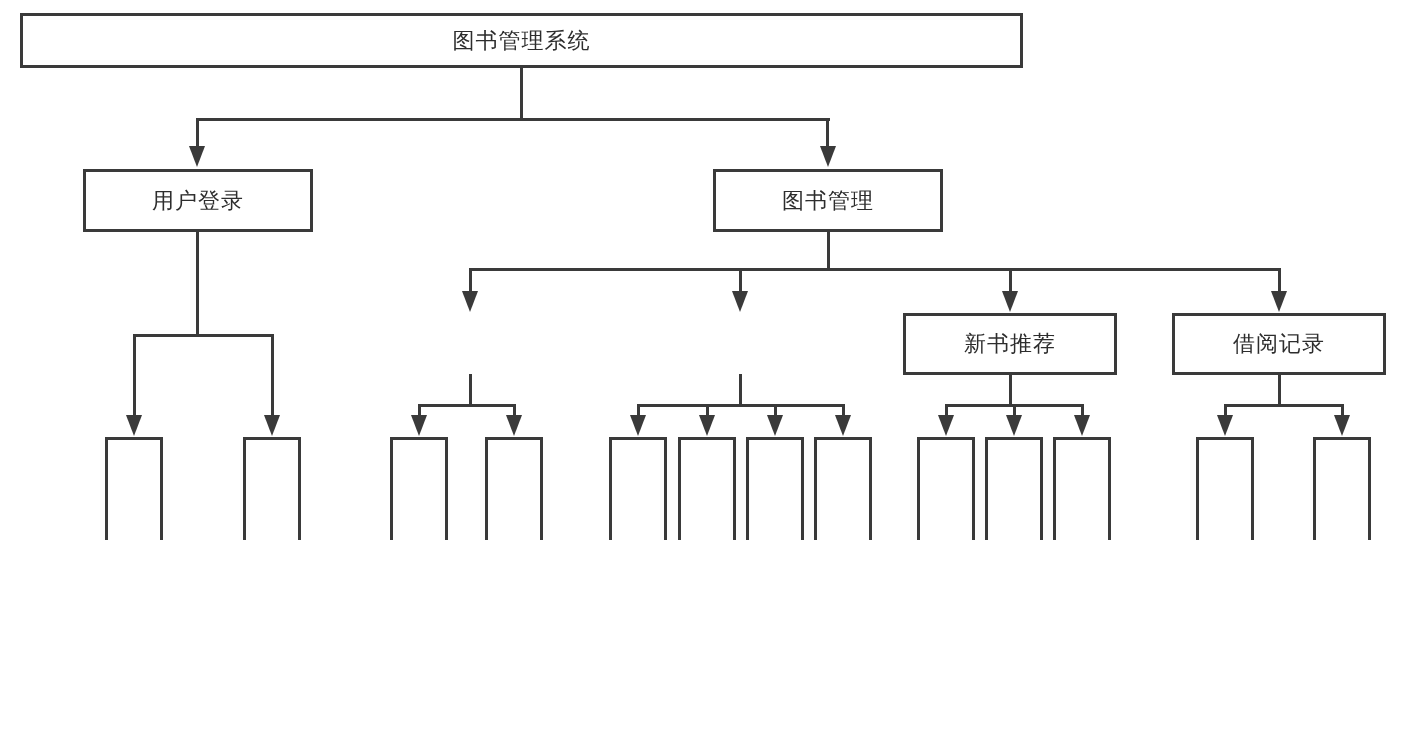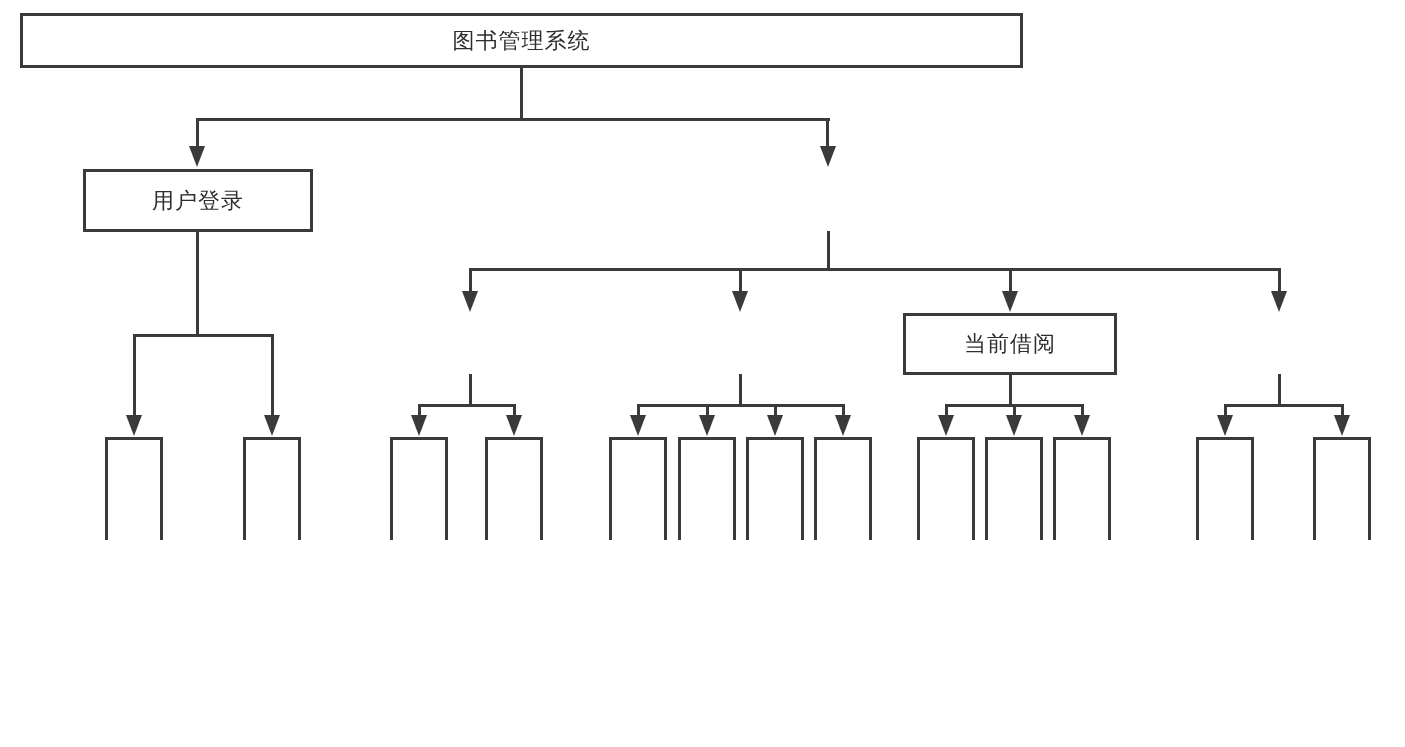--- a/index.html
+++ b/index.html
@@ -75,41 +75,47 @@
   <div class="v" style="left:520px; top:68px; height:52px;"></div>
   <div class="h" style="left:196px; top:118px; width:634px;"></div>
   <div class="v" style="left:196px; top:118px; height:30px;"></div>
   <div class="ah" style="left:189px; top:146px;"></div>
   <div class="v" style="left:826px; top:118px; height:30px;"></div>
   <div class="ah" style="left:820px; top:146px;"></div>
 
   <div class="bx" style="left:83px; top:169px; width:230px; height:63px;">
     <span>用户登录</span>
   </div>
+  <div class="bx" style="left:713px; top:169px; width:230px; height:63px;">
+    <span>图书管理</span>
+  </div>
 
   <div class="v" style="left:196px; top:231px; height:104px;"></div>
   <div class="h" style="left:133px; top:334px; width:141px;"></div>
   <div class="v" style="left:133px; top:334px; height:82px;"></div>
   <div class="ah" style="left:126px; top:415px;"></div>
   <div class="v" style="left:271px; top:334px; height:82px;"></div>
   <div class="ah" style="left:264px; top:415px;"></div>
 
   <div class="v" style="left:827px; top:231px; height:40px;"></div>
   <div class="h" style="left:469px; top:268px; width:812px;"></div>
   <div class="v" style="left:469px; top:268px; height:25px;"></div>
   <div class="ah" style="left:462px; top:291px;"></div>
   <div class="v" style="left:739px; top:268px; height:25px;"></div>
   <div class="ah" style="left:732px; top:291px;"></div>
   <div class="v" style="left:1009px; top:268px; height:25px;"></div>
   <div class="ah" style="left:1002px; top:291px;"></div>
   <div class="v" style="left:1278px; top:268px; height:25px;"></div>
   <div class="ah" style="left:1271px; top:291px;"></div>
 
   <div class="bx" style="left:903px; top:313px; width:214px; height:62px;">
-    <span>当前借阅</span>
+    <span>新书推荐</span>
+  </div>
+  <div class="bx" style="left:1172px; top:313px; width:214px; height:62px;">
+    <span>借阅记录</span>
   </div>
 
   <div class="v" style="left:469px; top:374px; height:32px;"></div>
   <div class="h" style="left:418px; top:404px; width:98px;"></div>
   <div class="v" style="left:418px; top:404px; height:13px;"></div>
   <div class="ah" style="left:411px; top:415px;"></div>
   <div class="v" style="left:513px; top:404px; height:13px;"></div>
   <div class="ah" style="left:506px; top:415px;"></div>
 
   <div class="v" style="left:739px; top:374px; height:32px;"></div>

